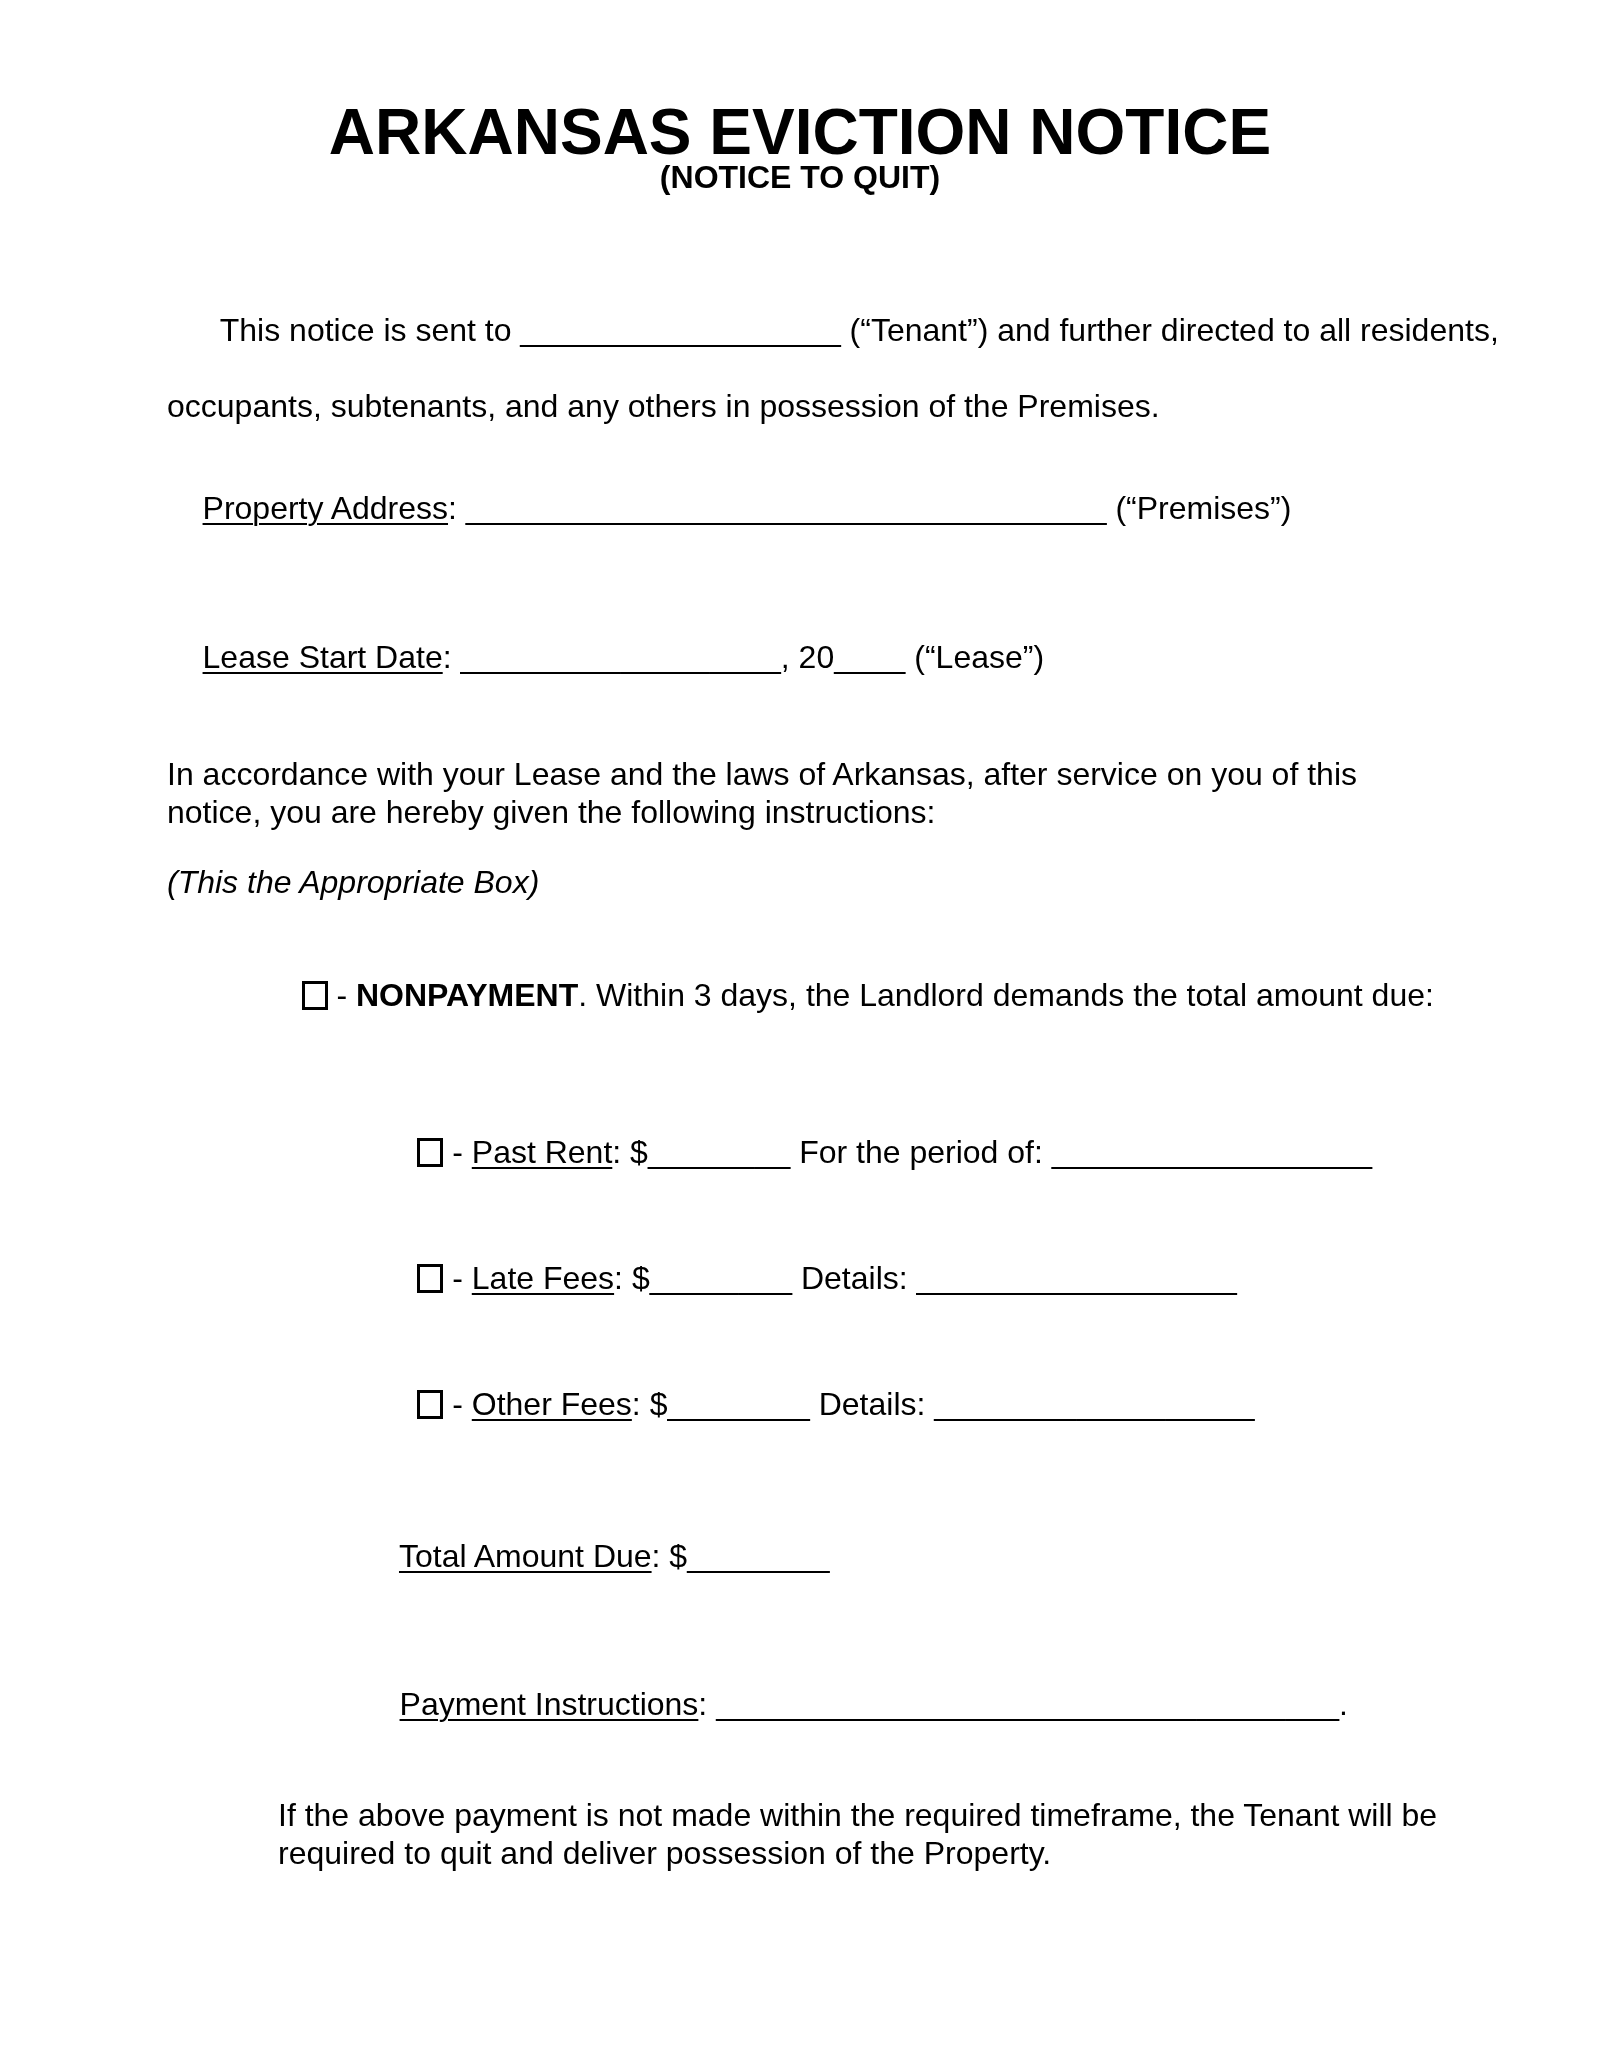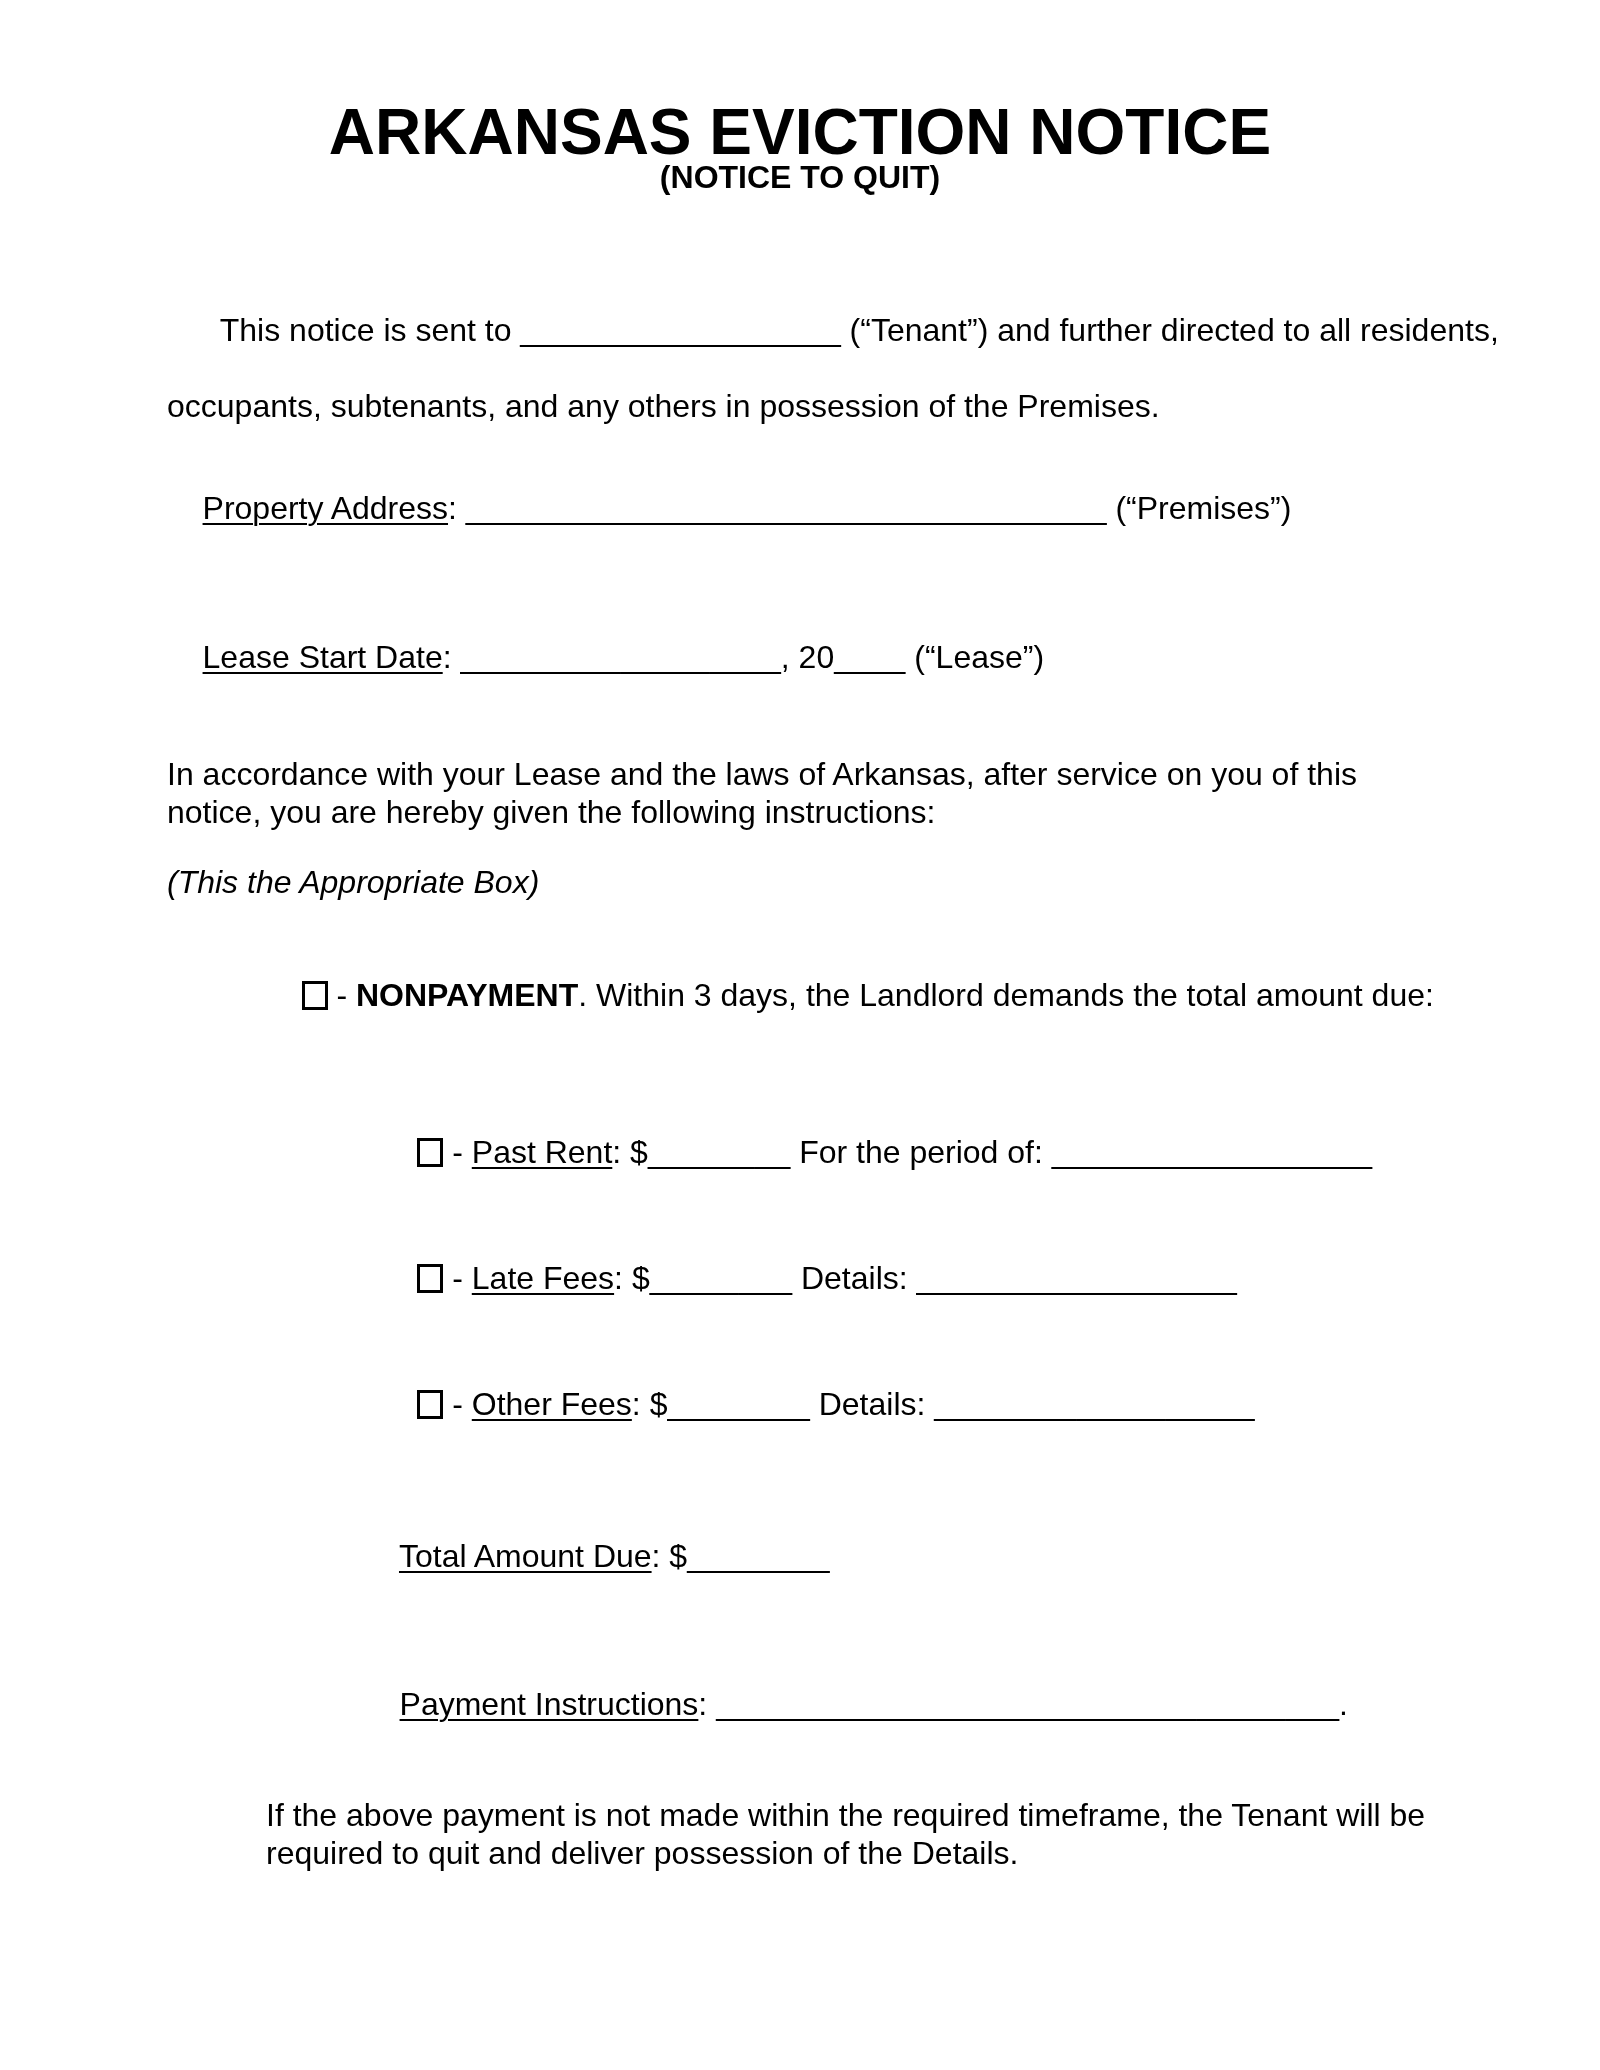--- a/index.html
+++ b/index.html
@@ -57,21 +57,21 @@
   .g-date   { margin-bottom: 37px; }
   .g-intro  { margin-bottom: 26px; }
   .g-prop   { margin-bottom: 35px; }
   .g-lease  { margin-bottom: 41px; }
   .g-accord { margin-bottom: 32px; }
   .g-check  { margin-bottom: 37px; }
   .g-nonpay { margin-bottom: 37px; }
   .g-fees   { margin-bottom: 32px; }
   .g-total  { margin-bottom: 34px; }
   .g-payins { margin-bottom: 35px; }
-  .g-ifpara { margin-bottom: 41px; }
+  .g-ifpara { margin-bottom: 41px; padding-left: 12px; }
   .g-noncom { margin-bottom: 36px; }
 </style>
 </head>
 <body>
 
 <div class="page">
 
   <div class="line center doc-title">ARKANSAS EVICTION NOTICE</div>
   <div class="line center doc-subtitle">(NOTICE TO QUIT)</div>
 
@@ -117,21 +117,21 @@
   <div class="line l2 g-total">
     <span class="ul">Total Amount Due</span><span>: $</span><span>________</span>
   </div>
 
   <div class="line l2 g-payins">
     <span class="ul">Payment Instructions</span><span>: </span><span>___________________________________</span><span>.</span>
   </div>
 
   <div class="g-ifpara">
     <div class="line l1">If the above payment is not made within the required timeframe, the Tenant will be</div>
-    <div class="line l1">required to quit and deliver possession of the Details.</div>
+    <div class="line l1">required to quit and deliver possession of the Property.</div>
   </div>
 
   <div class="g-noncom">
     <div class="line l1">
       
     </div>
 
   </div>
 
 </div>

